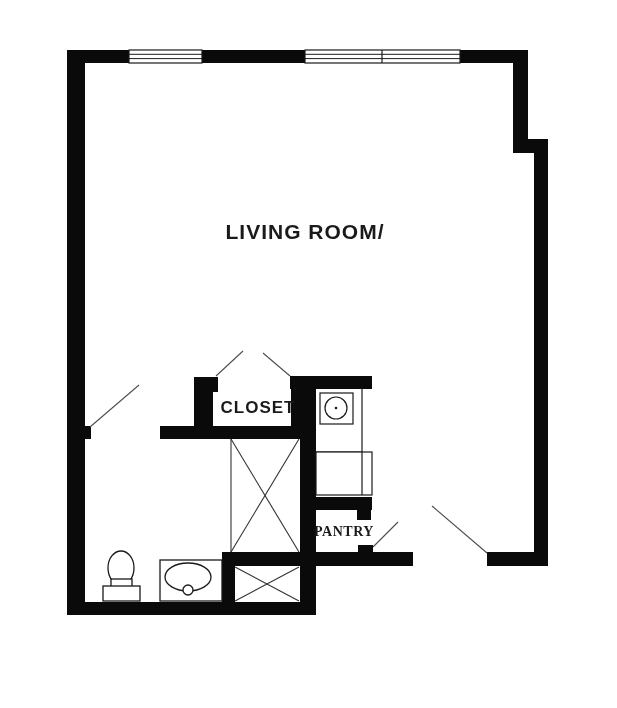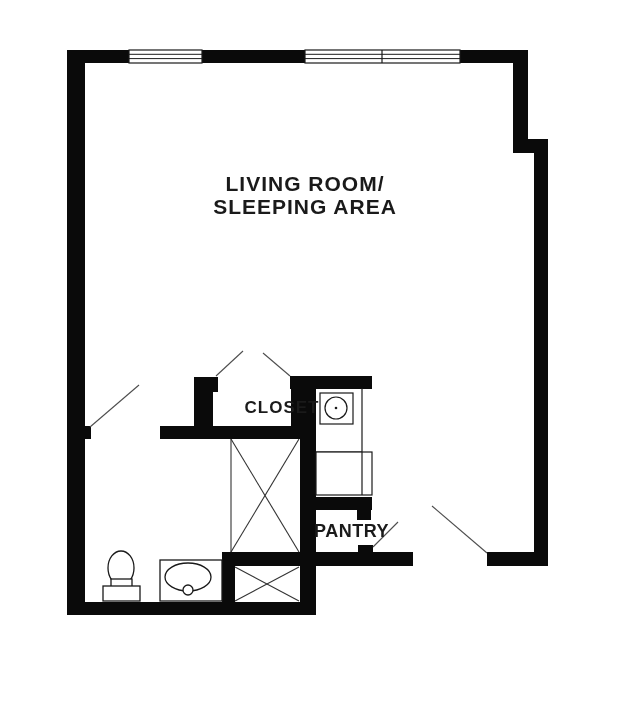--- a/index.html
+++ b/index.html
@@ -24,29 +24,31 @@
     position: absolute;
     color: #1a1a1a;
     font-weight: 700;
     text-align: center;
     letter-spacing: 1px;
     white-space: nowrap;
   }
   .label-large {
     font-size: 21px;
     line-height: 23px;
+    margin-top: 48px;
   }
   .label-medium {
     font-size: 17px;
     line-height: 18px;
   }
   .label-small {
-    font-size: 18px;
+    font-size: 14px;
     line-height: 15px;
     letter-spacing: 0.5px;
+    font-family: Liberation Serif, serif;
   }
 </style>
 </head>
 <body>
 
 <div id="stage">
 
   <svg id="plan-svg" width="617" height="708" viewBox="0 0 617 708">
 
     <g fill="#0a0a0a" stroke="none">
@@ -125,21 +127,20 @@
     </g>
 
     <g fill="#ffffff" stroke="#1a1a1a" stroke-width="1.2">
       <rect x="316" y="452" width="56" height="43"></rect>
       <line x1="362" y1="452" x2="362" y2="495"></line>
     </g>
   </svg>
 
   <div class="room-label label-large" style="left:165px; top:172px; width:280px;">
     <div>LIVING ROOM/</div>
-    <div>SLEEPING AREA</div>
   </div>
 
-  <div class="room-label label-medium" style="left:213px; top:399px; width:90px;margin-left:24px;">CLOSET</div>
+  <div class="room-label label-medium" style="left:213px; top:399px; width:90px;">CLOSET</div>
 
 
   <div class="room-label label-small" style="left:314px; top:524px; width:60px;">PANTRY</div>
 
 </div>
 
 </body></html>

